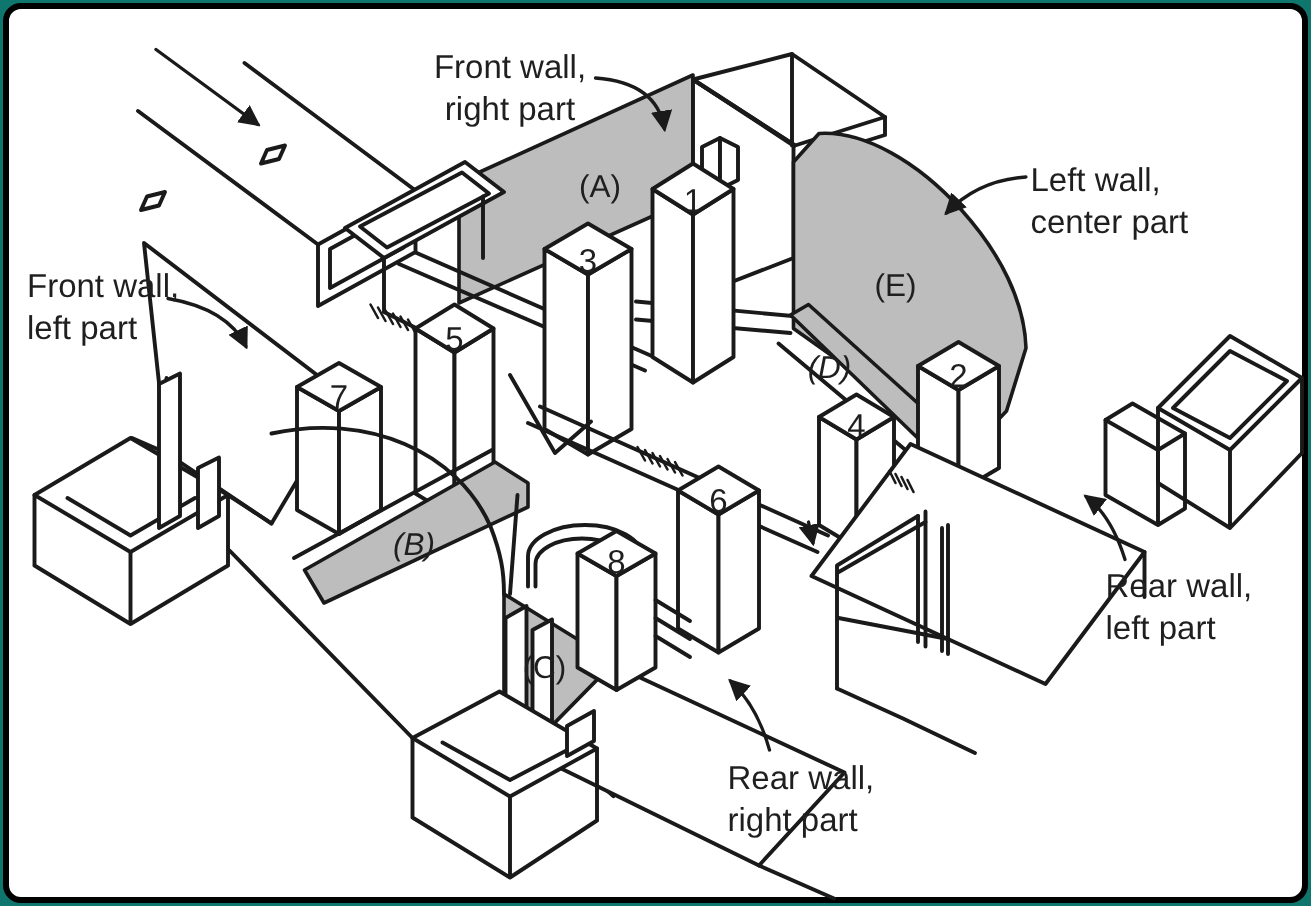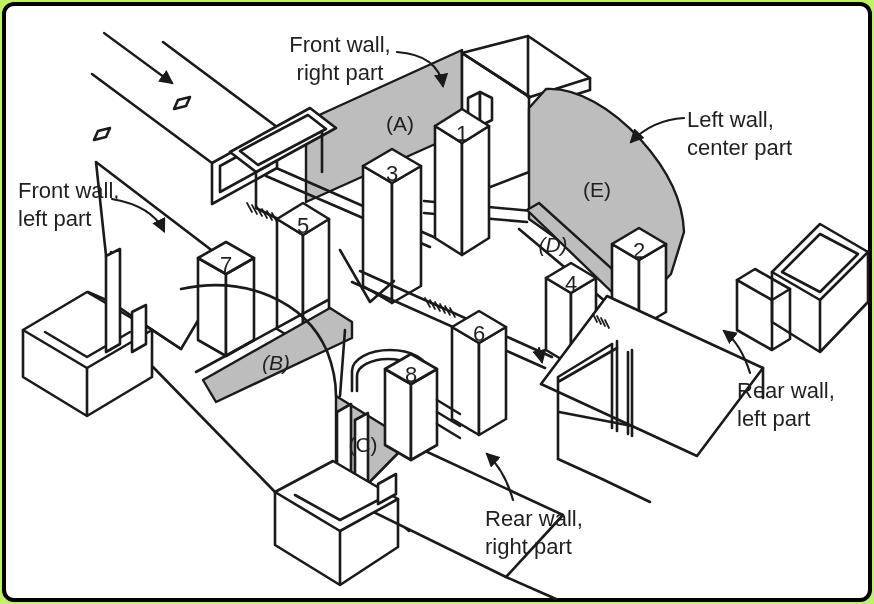--- a/index.html
+++ b/index.html
@@ -1,16 +1,16 @@
 <!DOCTYPE html>
 <html><head>
 <meta charset="utf-8">
 <style>
   html,body{margin:0;padding:0;background:#fff;}
-  #stage{position:relative;width:874px;height:604px;background:#bef264;overflow:hidden;
+  #stage{position:relative;width:874px;height:604px;background:#0f766e;overflow:hidden;
          font-family:"Liberation Sans", sans-serif;}
   svg{display:block;}
   .ln{fill:none;stroke:#1a1a1a;stroke-width:2.6;stroke-linejoin:round;stroke-linecap:round;}
   .th{fill:none;stroke:#1a1a1a;stroke-width:1.7;stroke-linecap:round;}
   .wh{fill:#ffffff;stroke:#1a1a1a;stroke-width:2.6;stroke-linejoin:round;}
   .gy{fill:#bdbdbd;stroke:#1a1a1a;stroke-width:2.4;stroke-linejoin:round;}
   .lead{fill:none;stroke:#1a1a1a;stroke-width:2.2;stroke-linecap:round;}
   text{fill:#1f1f1f;}
   .t-wall{font-size:22px;}
   .t-reg{font-size:21px;}

